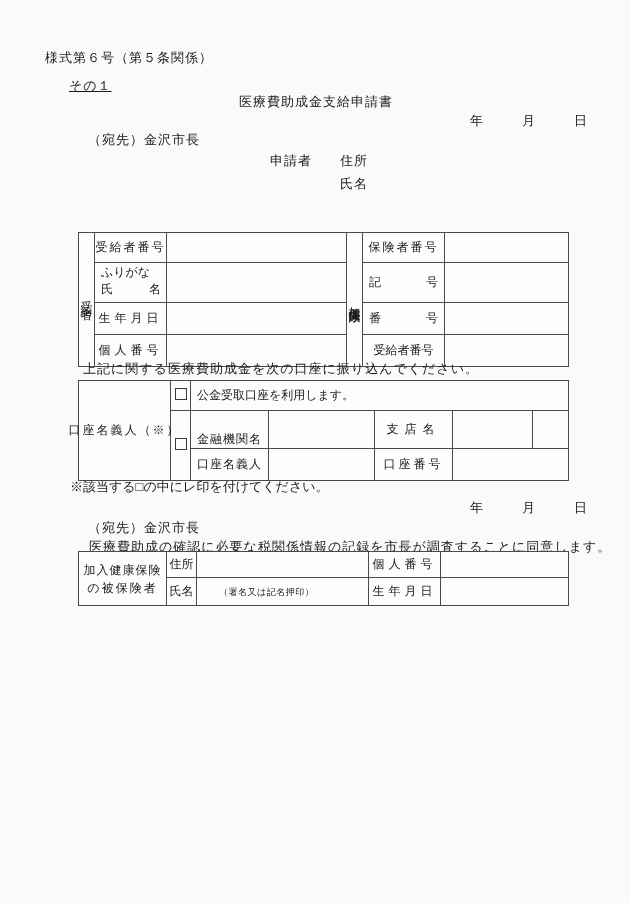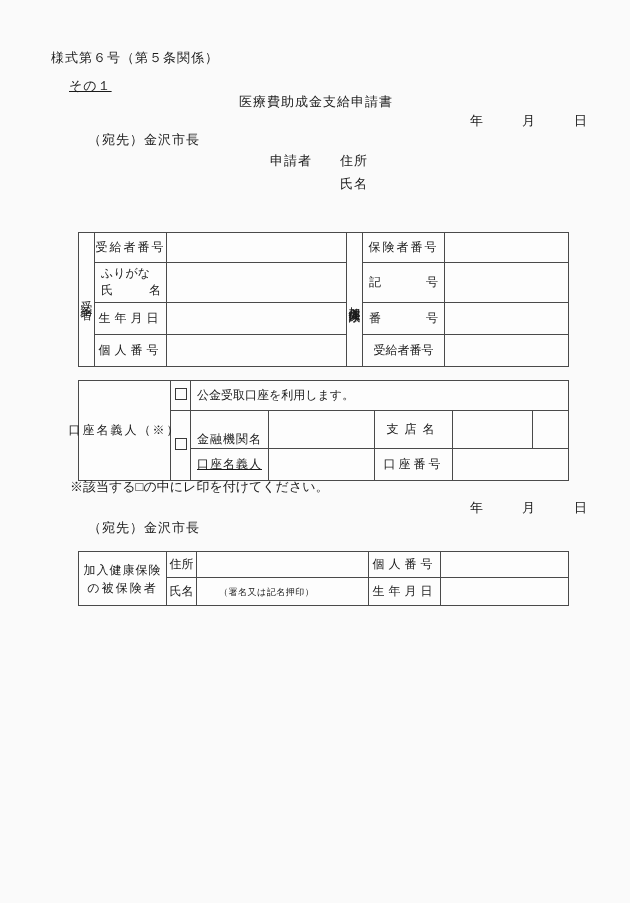--- a/index.html
+++ b/index.html
@@ -103,21 +103,21 @@
 
   
   .cell-text { padding: 0 6px; }
   .cell-note { font-size: 9px; padding-left: 22px; letter-spacing: 0.5px; }
 </style>
 </head>
 <body>
 
 <div class="page">
 
-  <div class="t fs13 sp1" style="left:51px; top:51px;">様式第６号（第５条関係）</div>
+  <div class="t fs13 sp1" style="left:45px; top:51px;">様式第６号（第５条関係）</div>
 
   <div class="t fs13 sp1" style="left:69px; top:79px;text-decoration:underline;">その１</div>
 
   <div class="t fs13 sp1" style="left:239px; top:95px;">医療費助成金支給申請書</div>
 
   <div class="dateline" style="left:470px; top:112px;">
     <span class="y">年</span>
     <span class="m">月</span>
     <span class="d">日</span>
   </div>
@@ -153,21 +153,21 @@
         <td class="vert" rowspan="4">
           <span class="vtext tight">加入健康保険</span>
         </td>
         <td class="lbl">
           <span class="spread-c" style="letter-spacing:2px;">保険者番号</span>
         </td>
         <td class="val"></td>
       </tr>
 
       <tr>
-        <td class="lbl" style="height:36px;">
+        <td class="lbl" style="height:36px;font-family:Liberation Mono, monospace;">
           <span class="twoline">
             <span class="l1">ふりがな</span>
             <span class="l2">氏　　　名</span>
           </span>
         </td>
         <td class="val"></td>
 
         <td class="lbl">
           <span class="spread">
             <span>記</span>
@@ -199,20 +199,21 @@
         <td class="val"></td>
 
         <td class="lbl">
           <span class="spread-c">受給者番号</span>
         </td>
         <td class="val"></td>
       </tr>
     </tbody>
   </table>
 
+  <div class="t fs13 sp1" style="left:83px; top:362px;">上記に関する医療費助成金を次の口座に振り込んでください。</div>
 
   <table class="form" style="left:78px; top:380px; width:490px;">
     <colgroup>
       <col style="width:92px">
       <col style="width:20px">
       <col style="width:78px">
       <col style="width:106px">
       <col style="width:78px">
       <col style="width:80px">
       <col style="width:36px">
@@ -240,41 +241,42 @@
         <td class="val"></td>
         <td class="lbl">
           <span class="spread-c" style="letter-spacing:6px;">支店名</span>
         </td>
         <td class="val"></td>
         <td class="val"></td>
       </tr>
 
       <tr>
         <td class="lbl" style="height:31px;">
-          <span class="spread-c" style="letter-spacing:1px;text-decoration:underline;">口座名義人</span>
+          <span class="spread-c" style="letter-spacing:1px;">口座名義人</span>
         </td>
         <td class="val"></td>
         <td class="lbl">
           <span class="spread-c" style="letter-spacing:3px;">口座番号</span>
         </td>
         <td class="val" colspan="2"></td>
       </tr>
     </tbody>
   </table>
 
   <div class="t fs13" style="left:70px; top:480px;">※該当する□の中にレ印を付けてください。</div>
 
   <div class="dateline" style="left:470px; top:499px;">
     <span class="y">年</span>
     <span class="m">月</span>
     <span class="d">日</span>
   </div>
 
   <div class="t fs13 sp1" style="left:88px; top:521px;">（宛先）金沢市長</div>
 
+  <div class="t fs13 sp1" style="left:89px; top:540px;">医療費助成の確認に必要な税関係情報の記録を市長が調査することに同意します。</div>
 
   <table class="form" style="left:78px; top:551px; width:490px;">
     <colgroup>
       <col style="width:88px">
       <col style="width:30px">
       <col style="width:172px">
       <col style="width:72px">
       <col style="width:128px">
     </colgroup>
     <tbody>

